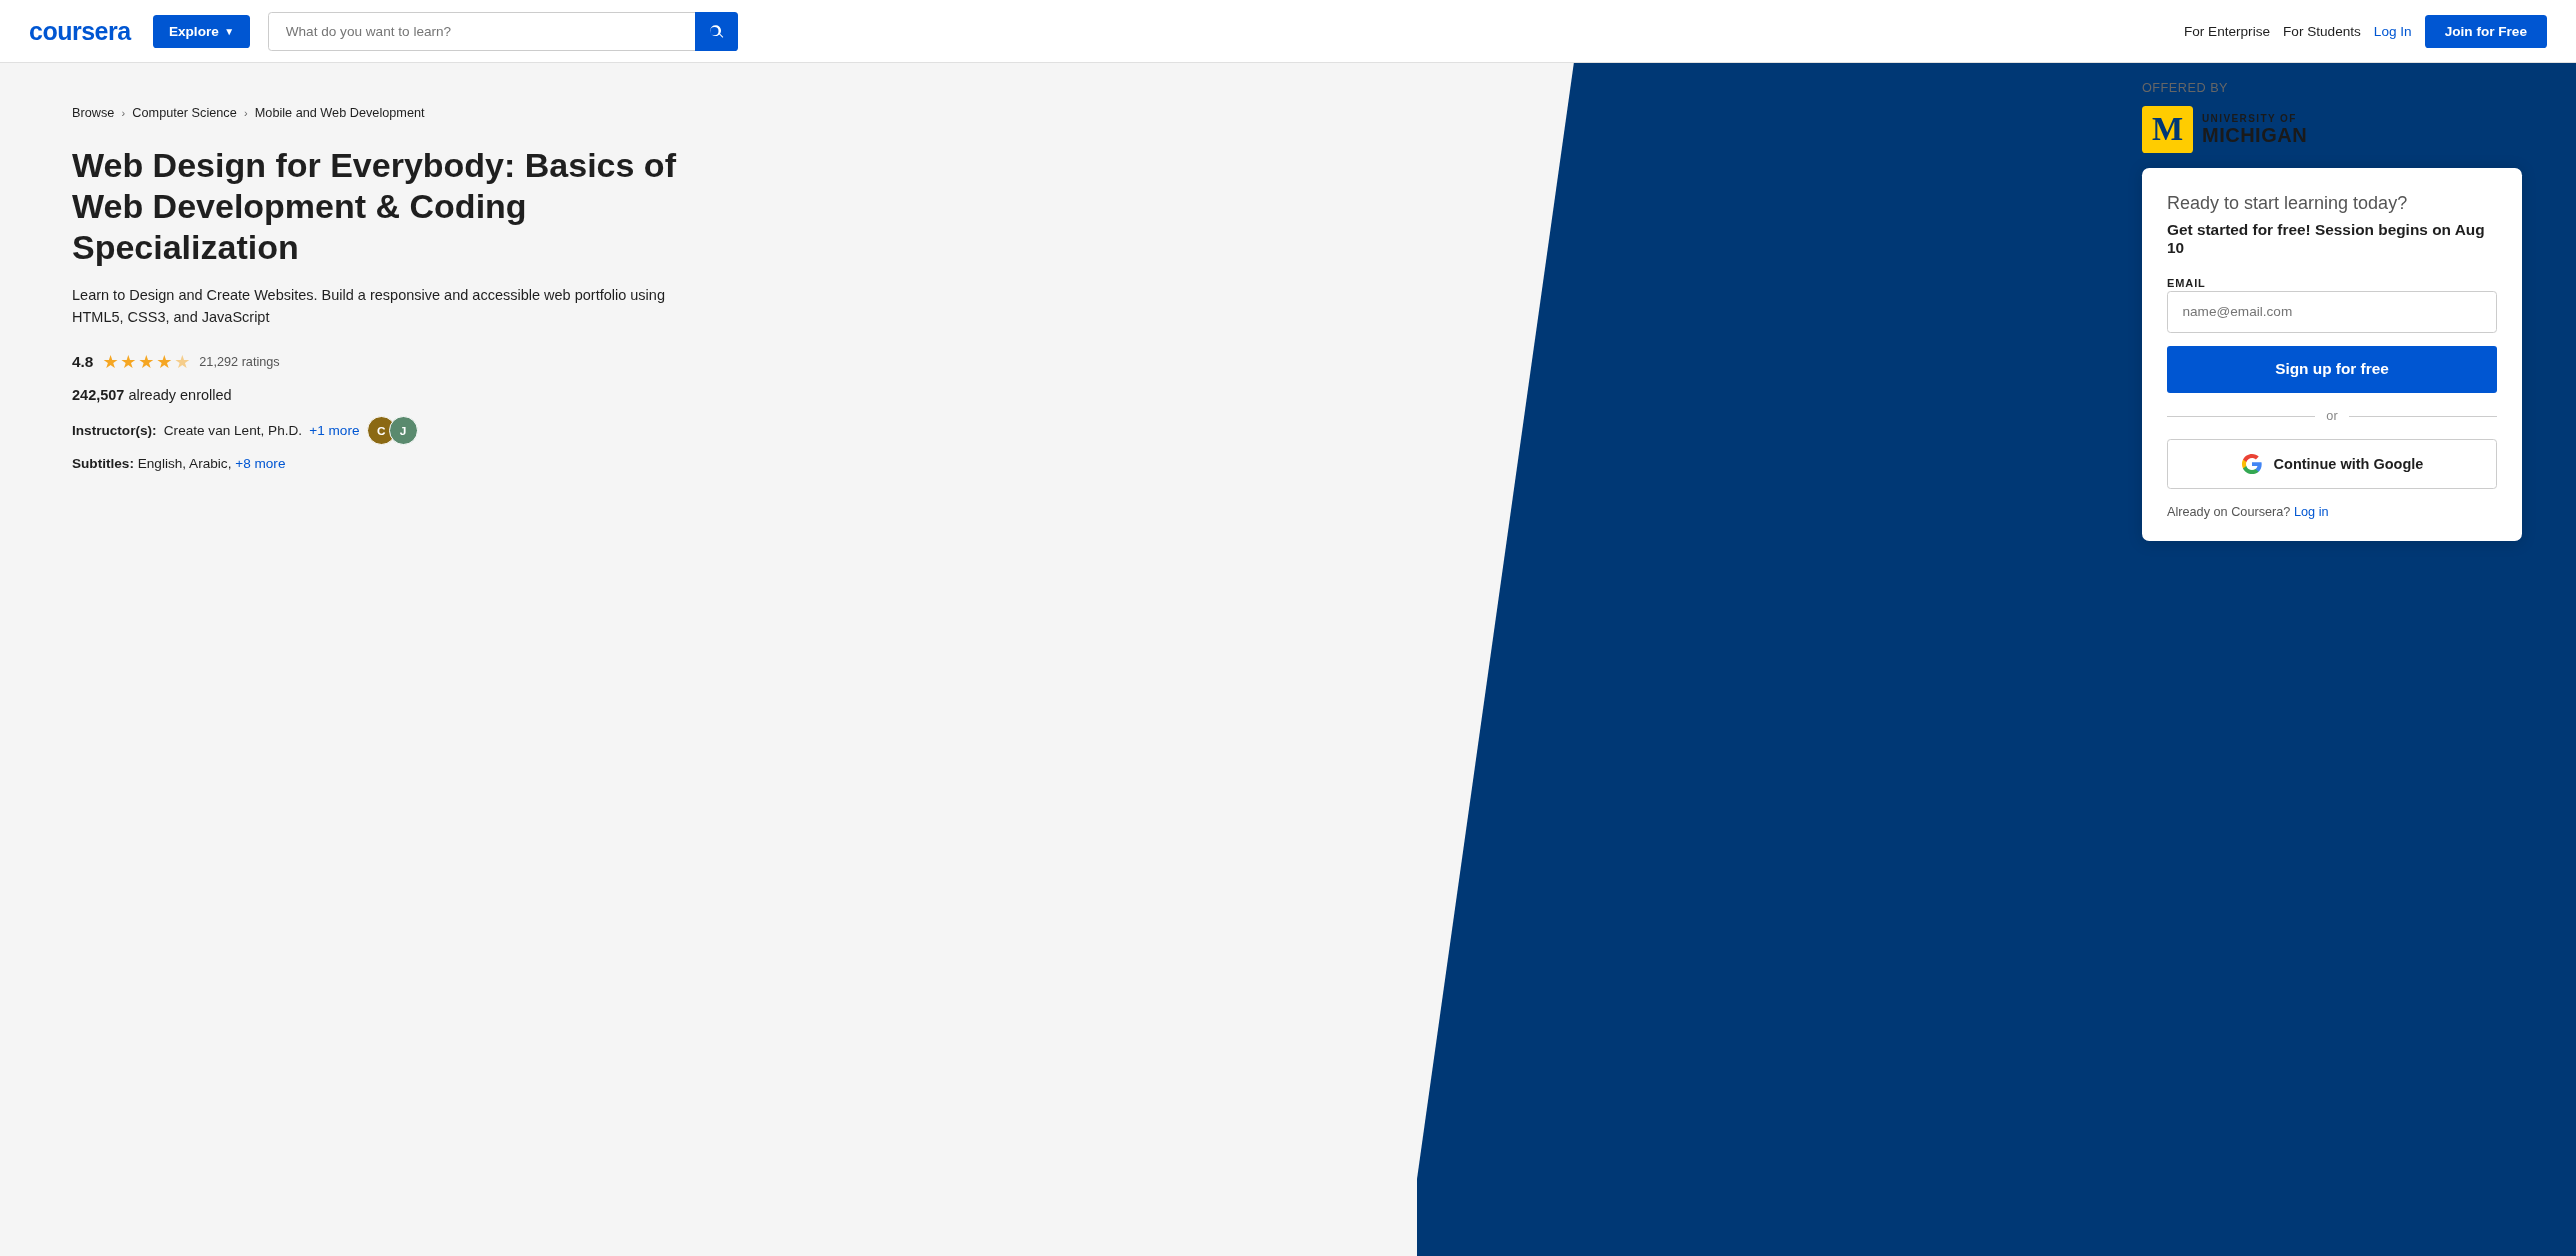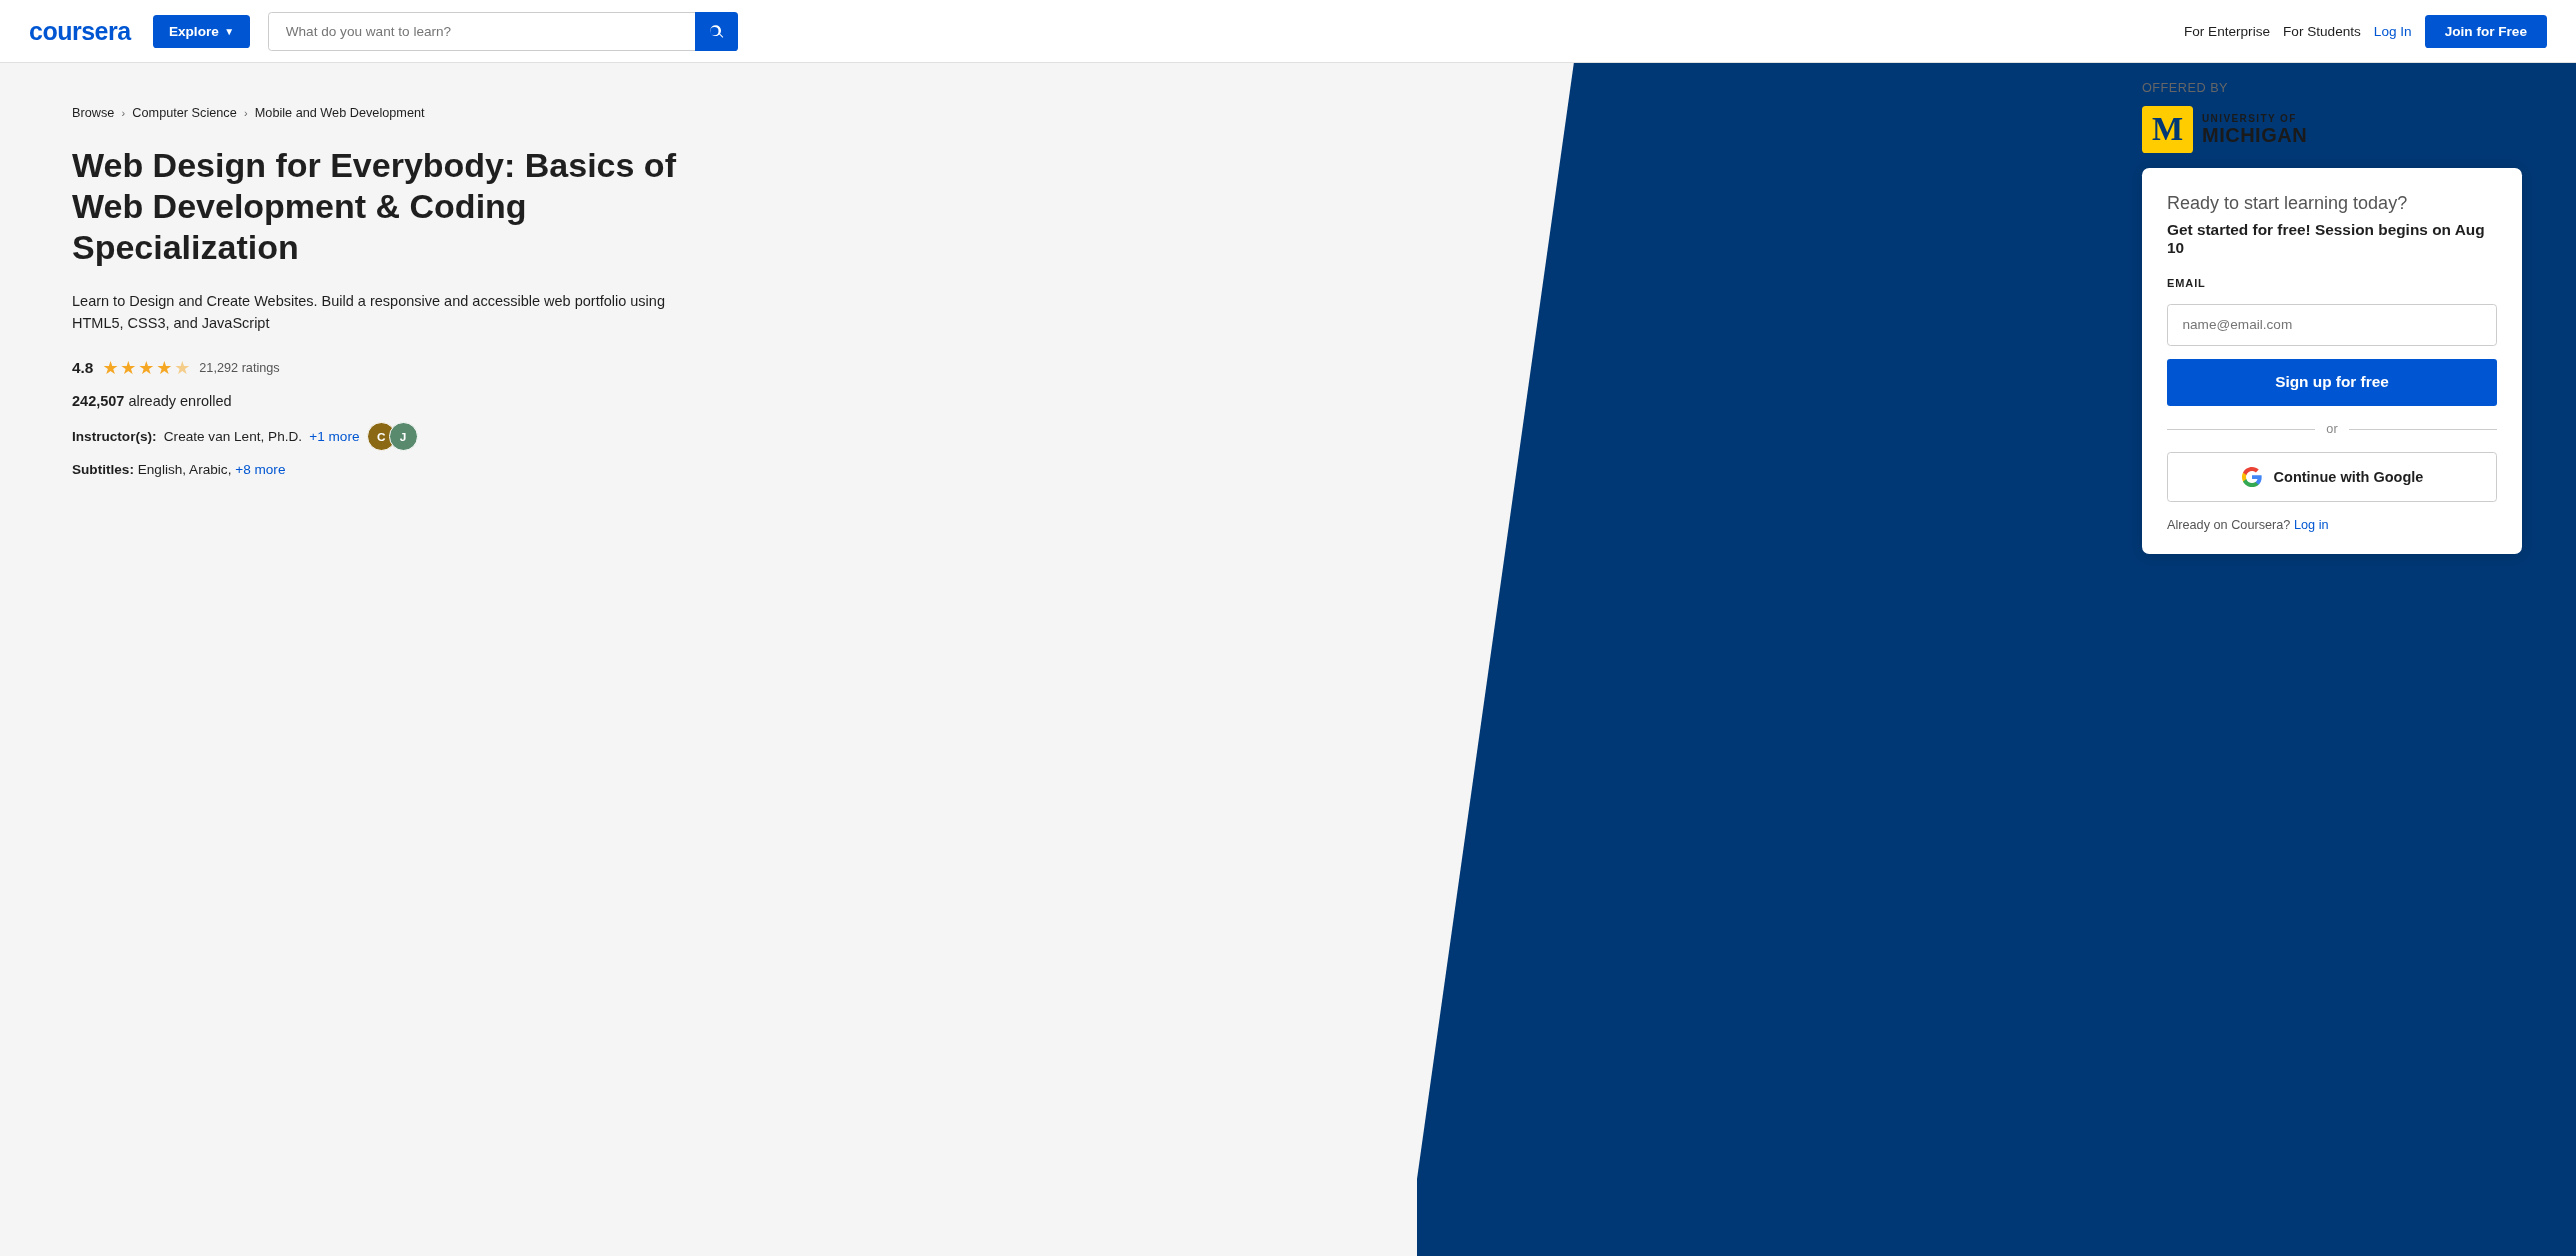--- a/index.html
+++ b/index.html
@@ -154,21 +154,21 @@
     .breadcrumb-sep {
       color: #666;
       font-size: 11px;
     }
 
     .course-title {
       font-size: 34px;
       font-weight: 700;
       color: #1f1f1f;
       line-height: 1.2;
-      margin-bottom: 24px;
+      margin-bottom: 18px;
       max-width: 633px;
     }
 
     .course-desc {
       font-size: 14.5px;
       color: #1f1f1f;
       line-height: 1.5;
       margin-bottom: 22px;
       max-width: 615px;
     }
@@ -317,21 +317,21 @@
       color: #1f1f1f;
       margin-bottom: 20px;
     }
 
     .email-label {
       font-size: 11px;
       font-weight: 700;
       letter-spacing: 0.9px;
       text-transform: uppercase;
       color: #1f1f1f;
-      margin-bottom: 15px;
+      margin-bottom: 2px;
       display: block;
     }
     .email-input {
       width: 100%;
       padding: 12.7px 14.5px;
       border: 0.9px solid #ccc;
       border-radius: 3.6px;
       font-size: 13.6px;
       color: #aaa;
       margin-bottom: 12.7px;

